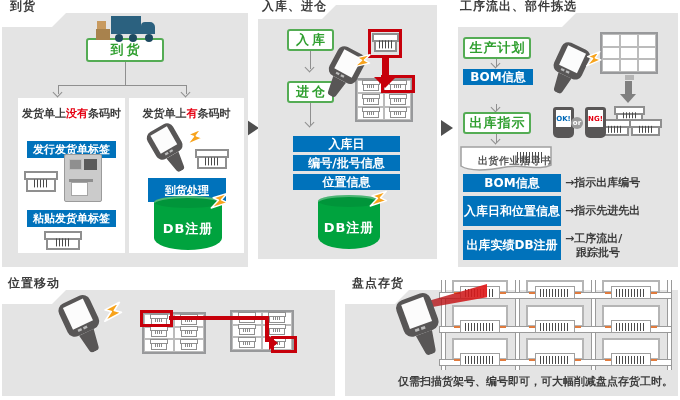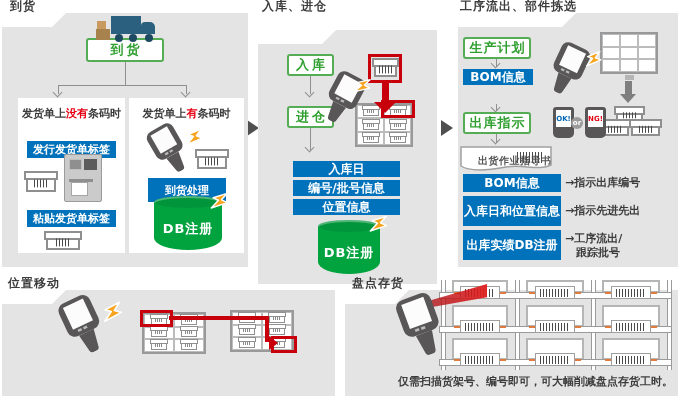--- a/index.html
+++ b/index.html
@@ -178,32 +178,32 @@
         <path d="M10 37 L26 37 L23 55 Q22.5 58 19 58 L17 58 Q13.5 58 13 55 Z" fill="#585656"></path>
         <rect x="11" y="31" width="4" height="2.5" fill="#bbb"></rect>
           <rect x="17" y="31" width="4" height="2.5" fill="#bbb"></rect>
       </svg>
       <svg class="bolt" style="left:56px;top:28px;transform:rotate(20deg);" width="20" height="22" viewBox="0 0 24 26">
         <path d="M16 1 L3 13 L10 13 L6 25 L21 11 L13 11 Z" fill="#f7a31c" stroke="#fff" stroke-width="1.8" stroke-linejoin="round"></path>
       </svg>
       <div class="pkg" style="left:68px;top:54px;width:30px;height:17px;">
           <div class="stripes"></div>
         </div>
-      <div class="blabel sm" style="left:19px;top:80px;width:78px;height:24px;">到货处理</div>
+      <div class="blabel sm" style="left:19px;top:80px;width:78px;height:24px;text-decoration:underline;">到货处理</div>
       <div class="db" style="left:25px;top:104px;width:68px;height:48px;">
         <div class="db-top"></div>
         <span class="db-txt">DB注册</span>
         <svg class="bolt" style="right:-8px;top:-12px;transform:rotate(25deg);" width="20" height="22" viewBox="0 0 24 26">
           <path d="M16 1 L3 13 L10 13 L6 25 L21 11 L13 11 Z" fill="#f7a31c" stroke="#fff" stroke-width="1.8" stroke-linejoin="round"></path>
         </svg>
       </div>
     </div>
   </div>
 
-  <div class="panel" style="left:258px;top:30px;width:179px;height:254px;">
+  <div class="panel" style="left:258px;top:5px;width:179px;height:254px;">
     <div class="notch" style="width:78px;"></div>
 
     <div class="gbtn" style="left:29px;top:24px;width:47px;height:22px;">
       <span>入库</span>
     </div>
     <div class="vln" style="left:52px;top:46px;height:18px;"></div>
     <div class="chev" style="left:48px;top:59px;"></div>
     <div class="gbtn" style="left:29px;top:76px;width:47px;height:22px;">
       <span>进仓</span>
     </div>

